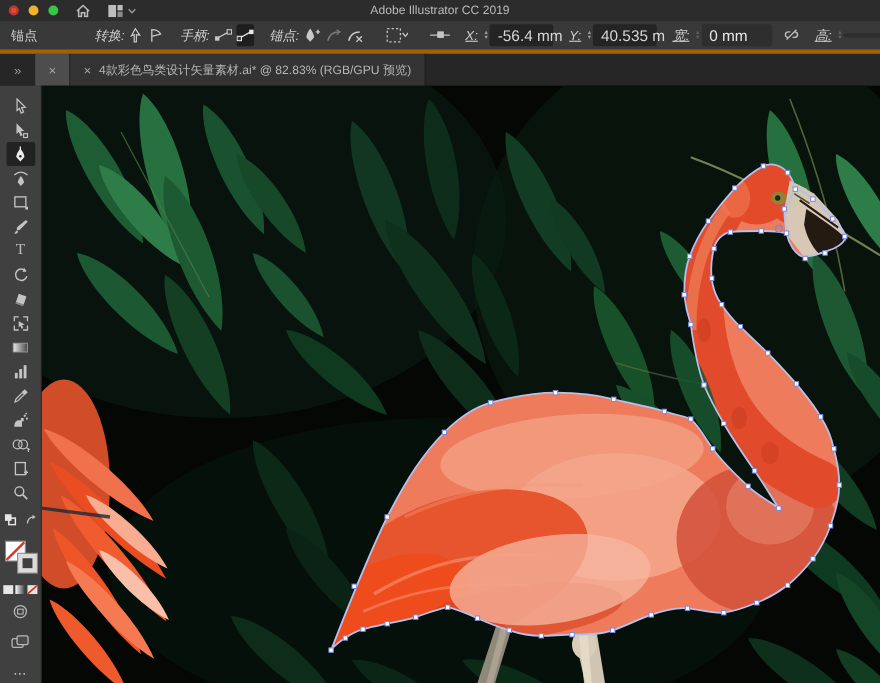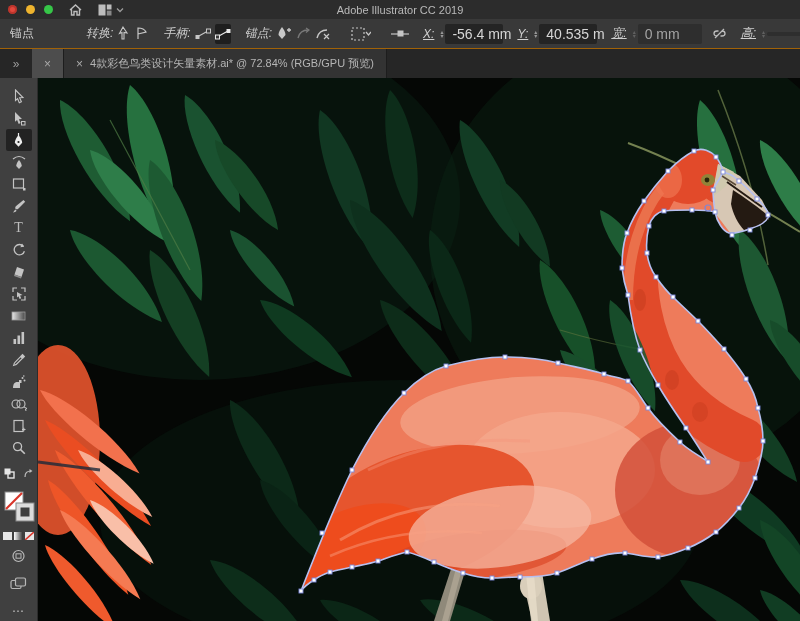--- a/index.html
+++ b/index.html
@@ -9,34 +9,34 @@
     background:#2c2c2c; display:flex; align-items:center; }
   .lights { display:flex; gap:9px; margin-left:8px; }
   .light { width:9px; height:9px; border-radius:50%; }
   .light-red { background:#e2483d; box-shadow:inset 0 0 0 2px rgba(120,20,15,.35); }
   .light-yellow { background:#efb42e; }
   .light-green { background:#36c648; }
   .tb-ico { color:#bdbdbd; font-size:11px; margin-left:16px; display:flex; align-items:center; }
   .title-text { position:absolute; left:0; right:0; text-align:center; color:#b9b9b9;
     font-size:11px; pointer-events:none; }
   .controlbar { position:absolute; left:0; top:19px; width:800px; height:30px;
-    background:#393939; border-bottom:1px solid #a16207; display:flex; align-items:center;
+    background:#393939; border-bottom:4px solid #a16207; display:flex; align-items:center;
     color:#cfcfcf; font-size:12px; white-space:nowrap; overflow:hidden; }
   .cb-label { margin-left:10px; }
   .cb-strong { margin-left:14px;font-style:italic; }
   .cb-ico { width:22px; height:20px; display:inline-flex; align-items:center; justify-content:center;
     margin-left:4px; border-radius:2px; }
   .cb-ico.pressed { background:#1e1e1e; }
   .cb-ico.dim { opacity:.45; }
   .sep { width:1px; height:18px; background:#4e4e4e; margin:0 8px; }
   .stepper { display:inline-flex; flex-direction:column; line-height:4px; font-size:6px;
     color:#9a9a9a; margin:0 2px 0 6px; }
   .valbox { background:#242424; border-radius:2px; padding:2px 7px; color:#d6d6d6;
     min-width:58px; text-align:left; font-size:14px; }
-  .valbox.dim { color:#a3a3a3; background:#2e2e2e; min-width:64px; }
+  .valbox.dim { color:#e5e5e5; background:#2e2e2e; min-width:64px; }
   .underl { text-decoration:underline; }
   .tabbar { position:absolute; left:0; top:49px; width:800px; height:29px;
     background:#262626; display:flex; align-items:stretch; font-size:11px; }
   .tab-overflow { width:32px; color:#9a9a9a; display:flex; align-items:center;
     justify-content:center; font-size:12px; }
   .tab { display:flex; align-items:center; gap:7px; padding:0 12px; color:#b5b5b5;
     border-right:1px solid #1d1d1d; }
   .tab.active { background:#4d4d4d; color:#dcdcdc; }
   .tab .x { color:#a9a9a9; font-size:12px; }
   .toolbar { position:absolute; left:0; top:78px; width:38px; height:543px;
@@ -177,21 +177,21 @@
   <span class="valbox dim"></span>
 </div>
 
 <div class="tabbar">
   <div class="tab-overflow">»</div>
   <div class="tab active">
     <span class="x">×</span>
   </div>
   <div class="tab" style="background:#333333">
     <span class="x">×</span>
-    <span>4款彩色鸟类设计矢量素材.ai* @ 72.84% (RGB/GPU 预览)</span>
+    <span>4款彩色鸟类设计矢量素材.ai* @ 82.83% (RGB/GPU 预览)</span>
   </div>
 </div>
 
 <div class="toolbar">
   <div class="tool">
     <svg width="13" height="15" viewBox="0 0 13 15">
         <path d="M3.5,1 L11,8.5 L7.6,8.8 L9.4,12.8 L7.3,13.8 L5.6,9.7 L3.5,11.5 Z" fill="none" stroke="#c4c4c4" stroke-width="1.1"></path>
       </svg>
   </div>
   <div class="tool">

